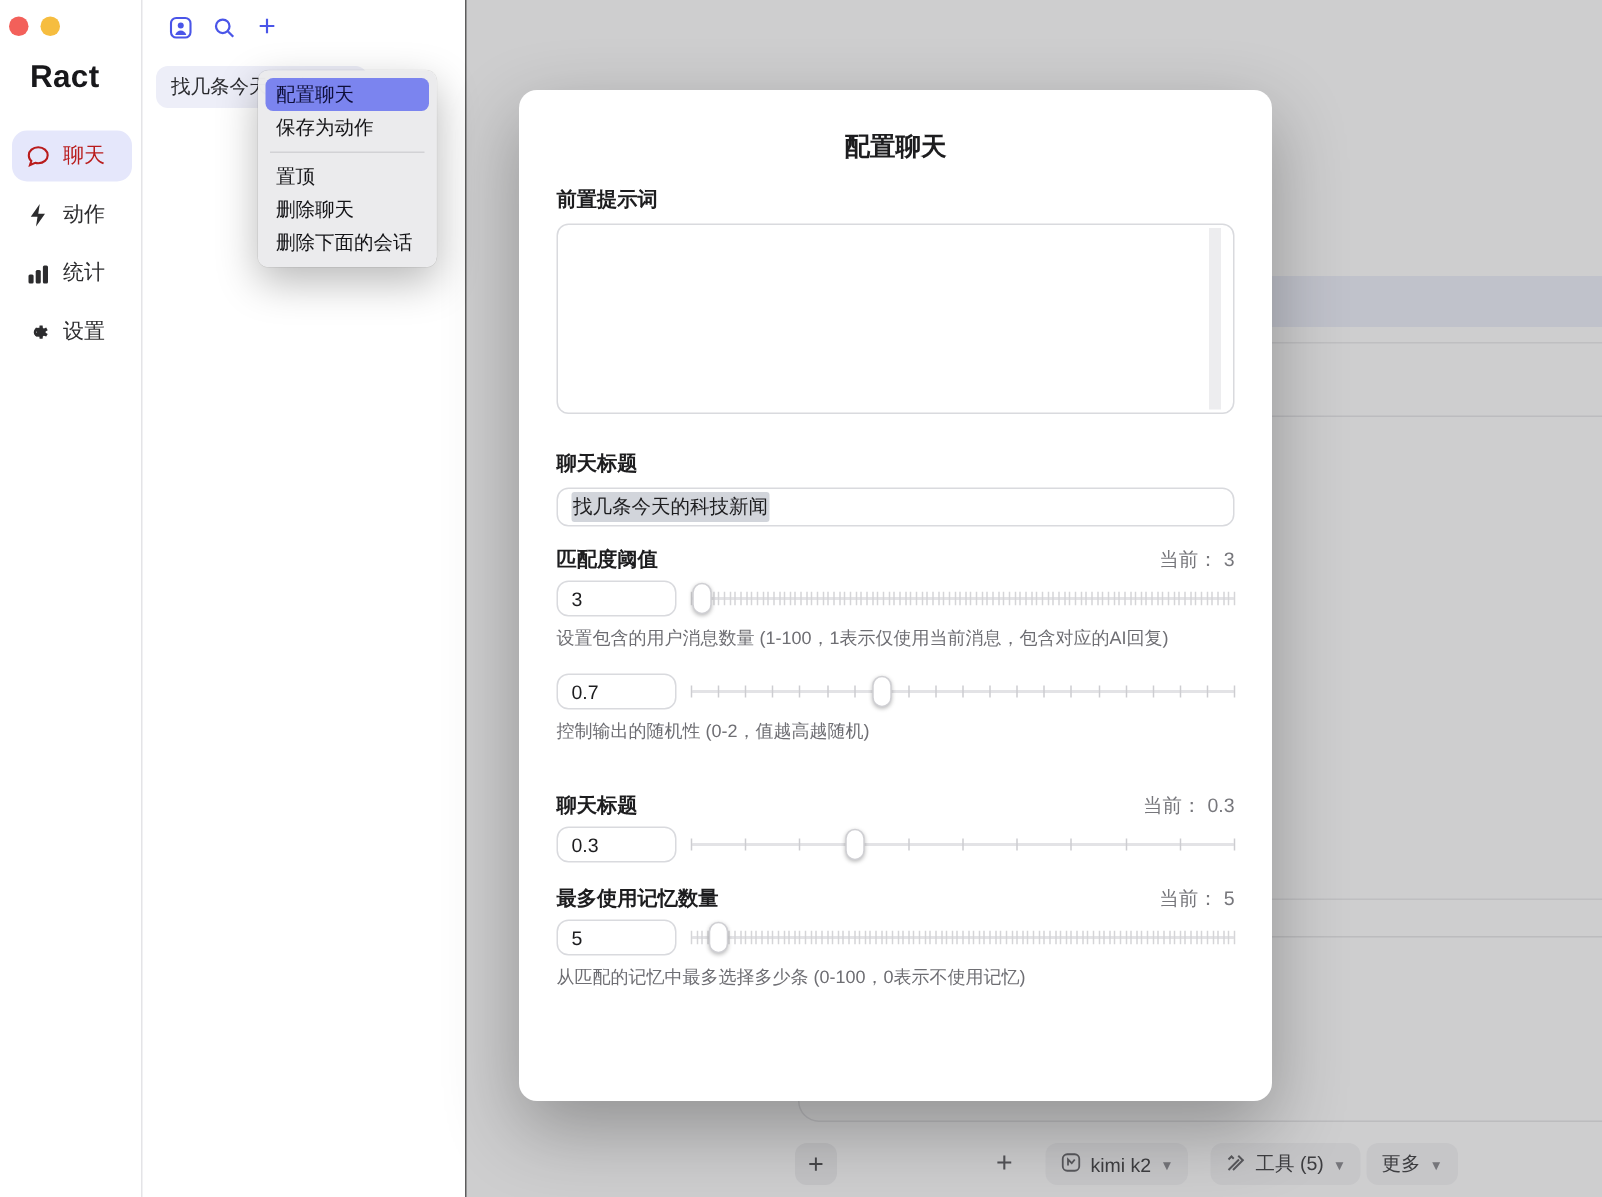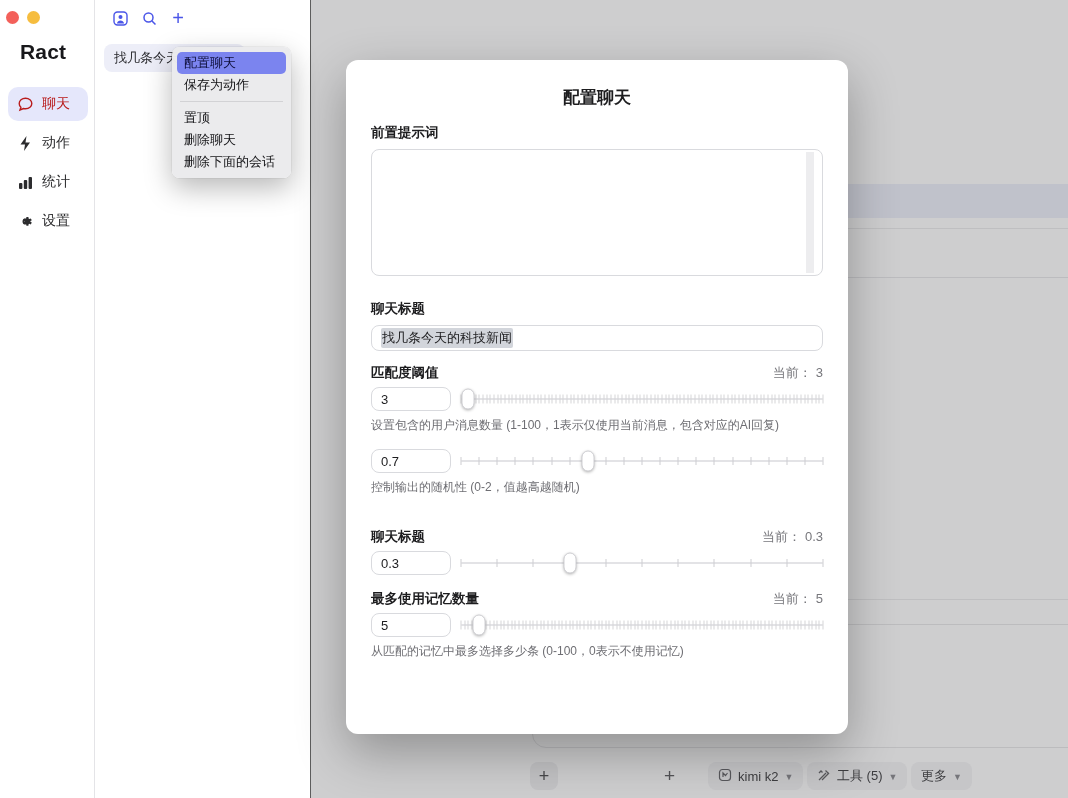--- a/index.html
+++ b/index.html
@@ -115,21 +115,21 @@
         <div class="frag" style="left: 284px; top: 533px; font-size: 13.5px;">・数</div>
         <div class="frag b" style="left: 284px; top: 568px; font-size: 16px;">3. </div>
       </div>
     <div id="frags-right"></div>
 
     <div class="input-box"></div>
 
     <div class="bottom-bar">
       <div class="newplus-btn">+</div>
       <div class="tb-plus">+</div>
-      <div class="tb-pill" style="left:178px;">
+      <div class="tb-pill" style="left:167px;">
         <span>
           <svg viewBox="0 0 14 14" fill="none" stroke="#6a6a6e" stroke-width="1.2">
               <rect x="1.5" y="1.5" width="11" height="11" rx="3"></rect>
               <path d="M5 9V5l2.5 2.5L9.5 5"></path>
             </svg>
         </span>
         <span>kimi k2</span>
         <span class="chev">▼</span>
       </div>
       <div class="tb-pill" style="left:277px;">

